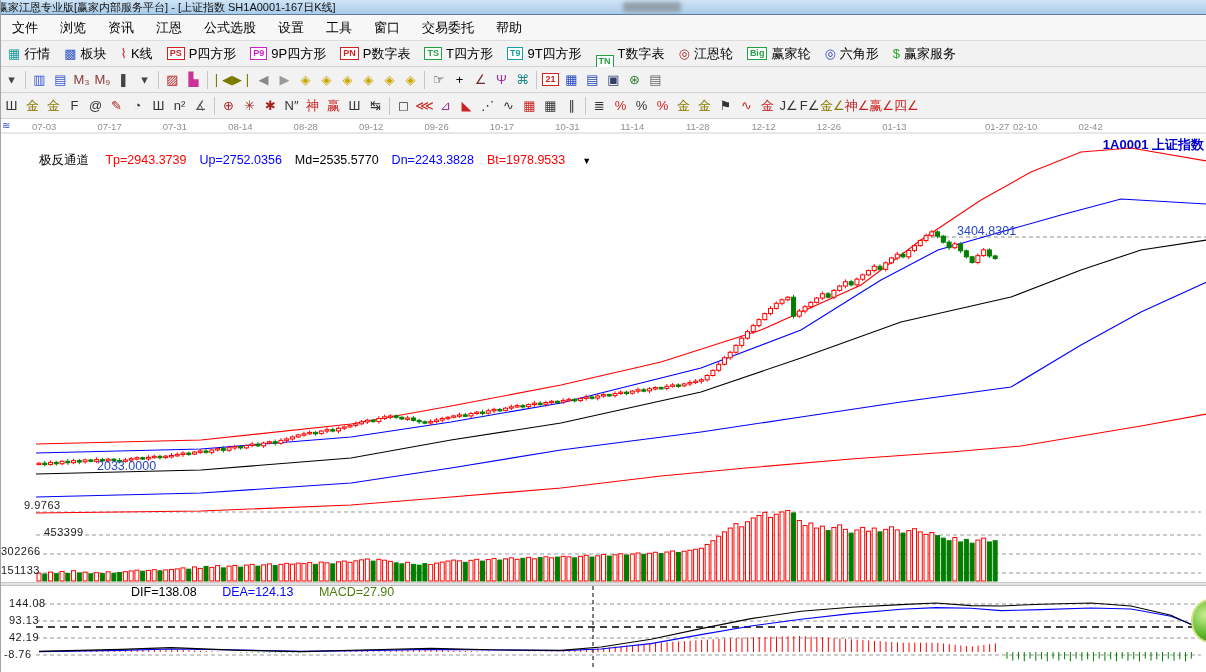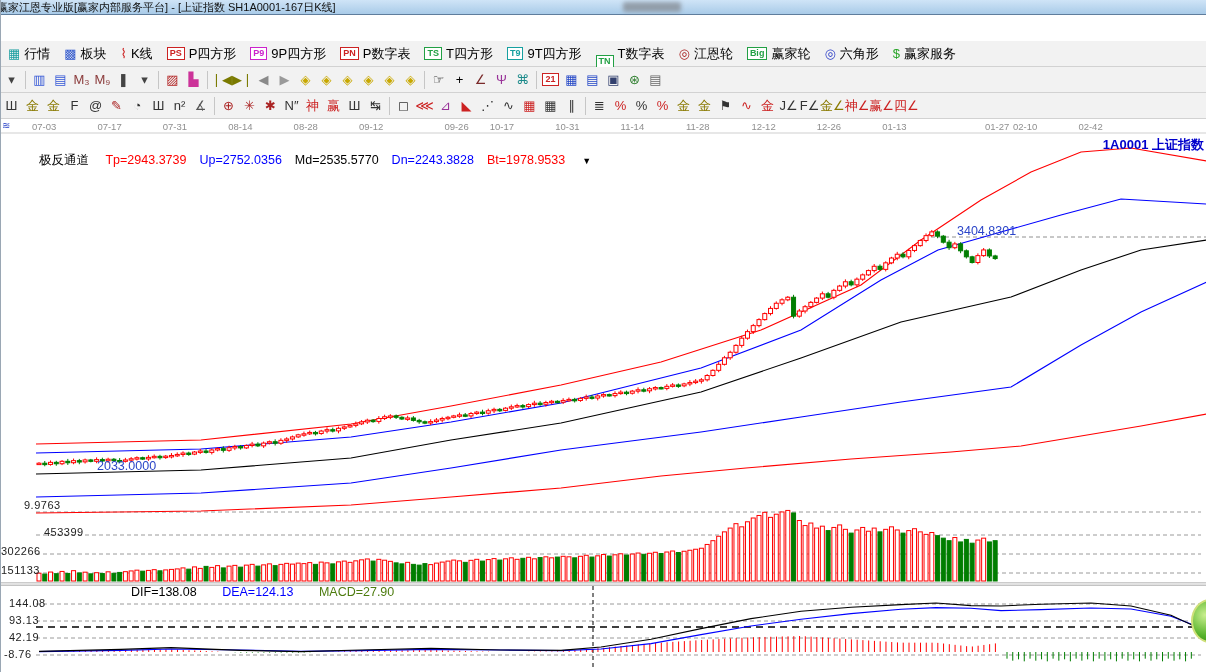--- a/index.html
+++ b/index.html
@@ -44,20 +44,32 @@
 </style>
 </head>
 <body>
 <div id="stage">
 
   <div id="titlebar">
     <span id="title-text">赢家江恩专业版[赢家内部服务平台] - [上证指数  SH1A0001-167日K线]</span>
     <div id="wm-blur"></div>
   </div>
 
+  <div id="menubar">
+      <div class="menu-item">文件</div>
+      <div class="menu-item">浏览</div>
+      <div class="menu-item">资讯</div>
+      <div class="menu-item">江恩</div>
+      <div class="menu-item">公式选股</div>
+      <div class="menu-item">设置</div>
+      <div class="menu-item">工具</div>
+      <div class="menu-item">窗口</div>
+      <div class="menu-item">交易委托</div>
+      <div class="menu-item">帮助</div>
+    </div>
 
   <div id="toolbar-main" class="tb">
       <div class="tmain-btn">
         <span class="glyph" style="color: rgb(26, 158, 160);">▦</span>
         <span>行情</span>
       </div>
       <div class="tmain-btn">
         <span class="glyph" style="color: rgb(45, 85, 204);">▩</span>
         <span>板块</span>
       </div>
@@ -194,21 +206,21 @@
     </div>
 
   <span id="corner-glyph">≋</span>
   <div id="date-axis">
       <span class="datelab" style="left: 31px;">07-03</span>
       <span class="datelab" style="left: 96.4px;">07-17</span>
       <span class="datelab" style="left: 161.8px;">07-31</span>
       <span class="datelab" style="left: 227.2px;">08-14</span>
       <span class="datelab" style="left: 292.6px;">08-28</span>
       <span class="datelab" style="left: 358px;">09-12</span>
-      <span class="datelab" style="left: 423.4px; margin-left: 20px;">09-26</span>
+      <span class="datelab" style="left: 423.4px;">09-26</span>
       <span class="datelab" style="left: 488.8px;">10-17</span>
       <span class="datelab" style="left: 554.2px;">10-31</span>
       <span class="datelab" style="left: 619.6px;">11-14</span>
       <span class="datelab" style="left: 685px;">11-28</span>
       <span class="datelab" style="left: 750.4px;">12-12</span>
       <span class="datelab" style="left: 815.8px;">12-26</span>
       <span class="datelab" style="left: 881.2px;">01-13</span>
       <span class="datelab" style="left: 984px;">01-27</span>
       <span class="datelab" style="left: 1012px;">02-10</span>
       <span class="datelab" style="left: 1077.4px;">02-42</span>

